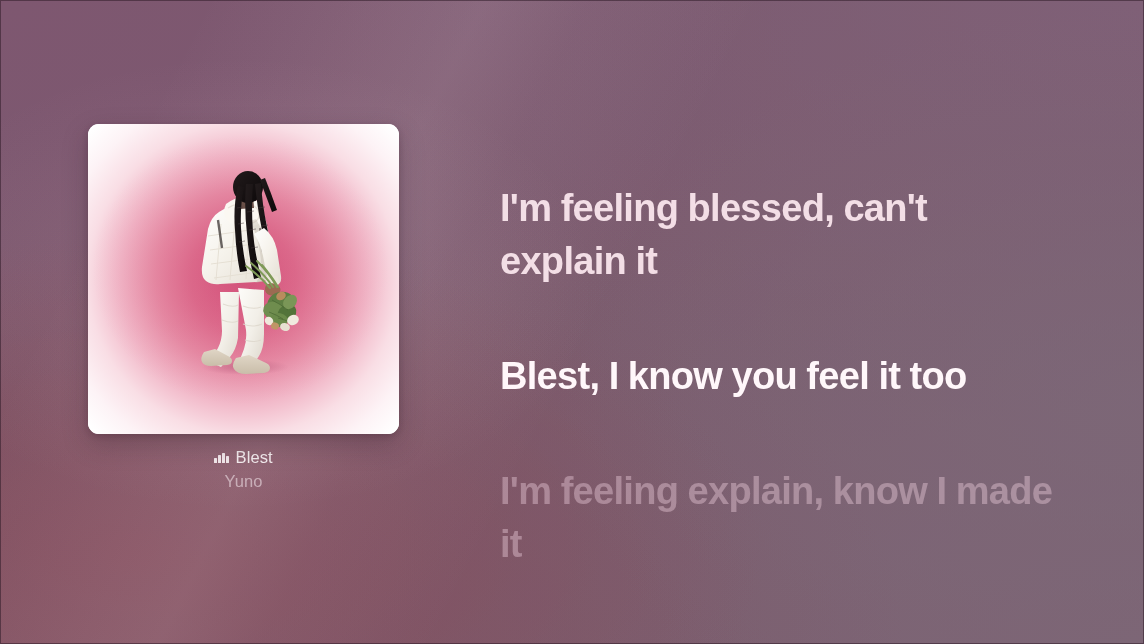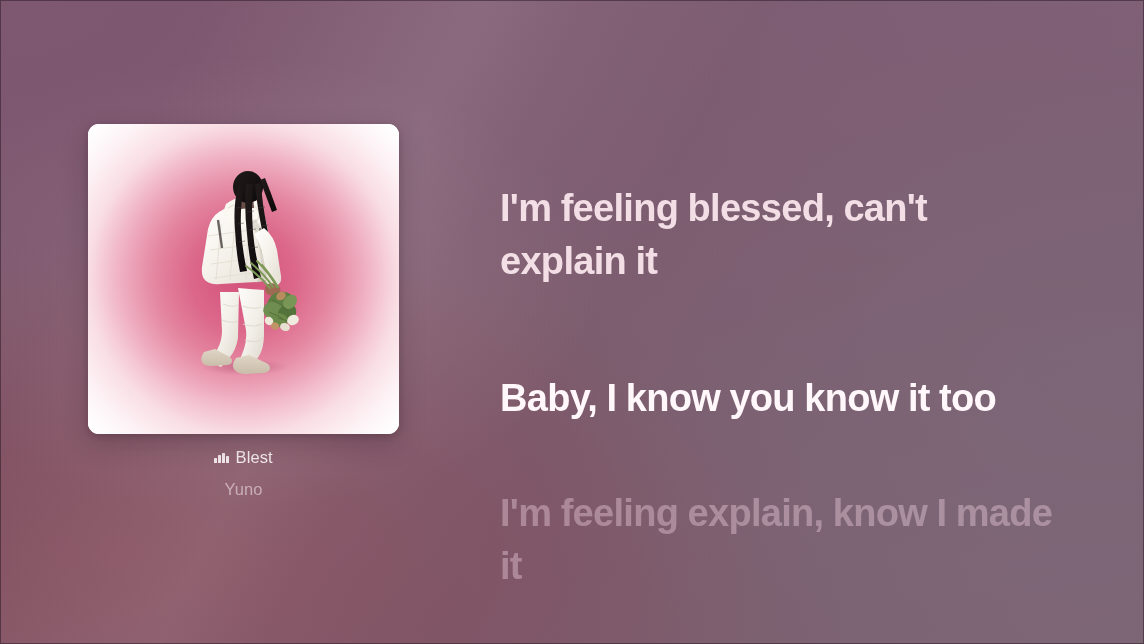--- a/index.html
+++ b/index.html
@@ -167,21 +167,21 @@
   #track-title {
     font-size: 16.5px;
     font-weight: 400;
     color: #f4ecef;
     letter-spacing: 0.1px;
     line-height: 20px;
     white-space: nowrap;
   }
 
   #track-artist {
-    margin-top: 12px;
+    margin-top: 4px;
     font-size: 16.5px;
     font-weight: 400;
     color: rgba(244,232,238,0.56);
     letter-spacing: 0.1px;
     line-height: 21px;
   }
 
   
   #lyrics {
     position: absolute;
@@ -191,21 +191,21 @@
   }
 
   .lyric-line {
     font-size: 38px;
     font-weight: 700;
     line-height: 53px;
     letter-spacing: -0.7px;
     word-spacing: -0.5px;
   }
 
-  .lyric-line.past    { color: rgba(253,233,240,0.92); margin-bottom: 84px; }
+  .lyric-line.past    { color: rgba(253,233,240,0.92); margin-bottom: 62px; }
   .lyric-line.current { color: rgba(255,247,250,1.00); margin-bottom: 62px; }
   .lyric-line.next    { color: rgba(236,206,219,0.42); }
 </style>
 </head>
 <body>
 
 <div id="stage">
   <div class="bg-layer bg-base"></div>
   <div class="bg-layer bg-warm"></div>
   <div class="bg-layer bg-cool"></div>
@@ -353,19 +353,19 @@
             <i></i>
         </span>
         <span id="track-title">Blest</span>
       </div>
       <div id="track-artist">Yuno</div>
     </div>
   </div>
 
   <div id="lyrics">
     <div class="lyric-line past">I'm feeling blessed, can't explain it</div>
-    <div class="lyric-line current">Baby, I know you know it too</div>
+    <div class="lyric-line current">Blest, I know you feel it too</div>
     <div class="lyric-line next">I'm feeling explain, know I made it</div>
   </div>
 
 </div>
 
 <div class="frame-border"></div>
 
 </body></html>

